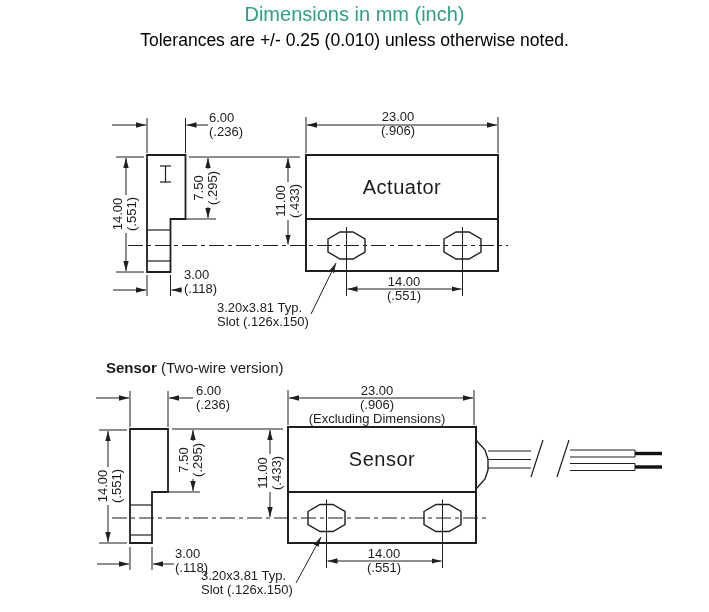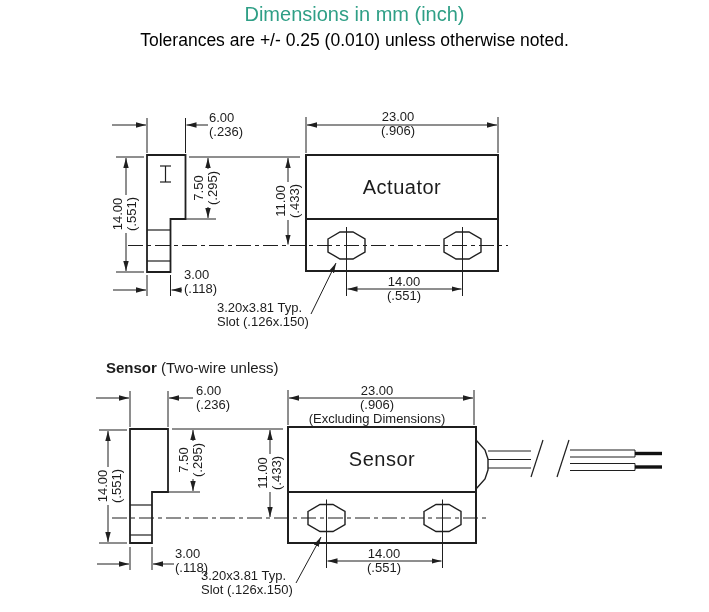--- a/index.html
+++ b/index.html
@@ -204,21 +204,21 @@
     <div>14.00</div>
     <div>(.551)</div>
   </div>
   <div class="lbl ul" style="left:217px;top:301px">
     <div>3.20x3.81 Typ.</div>
     <div>Slot (.126x.150)</div>
   </div>
 
   <div class="sechead" style="left:106px;top:359px">
     <b>Sensor</b>
-    <span>(Two-wire unless)</span>
+    <span>(Two-wire version)</span>
   </div>
   <div class="boxlbl" style="left:382px;top:459px">Sensor</div>
 
   <div class="lbl" style="left:196px;top:384px">
     <div>6.00</div>
     <div>(.236)</div>
   </div>
   <div class="lbl cx" style="left:377px;top:384px">
     <div>23.00</div>
     <div>(.906)</div>

